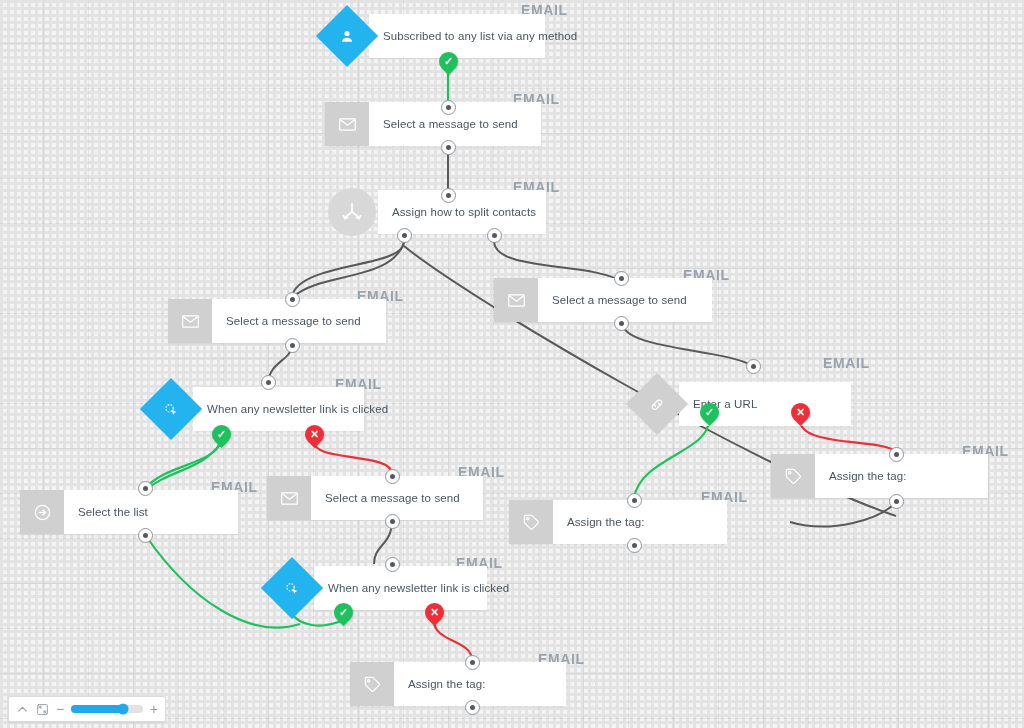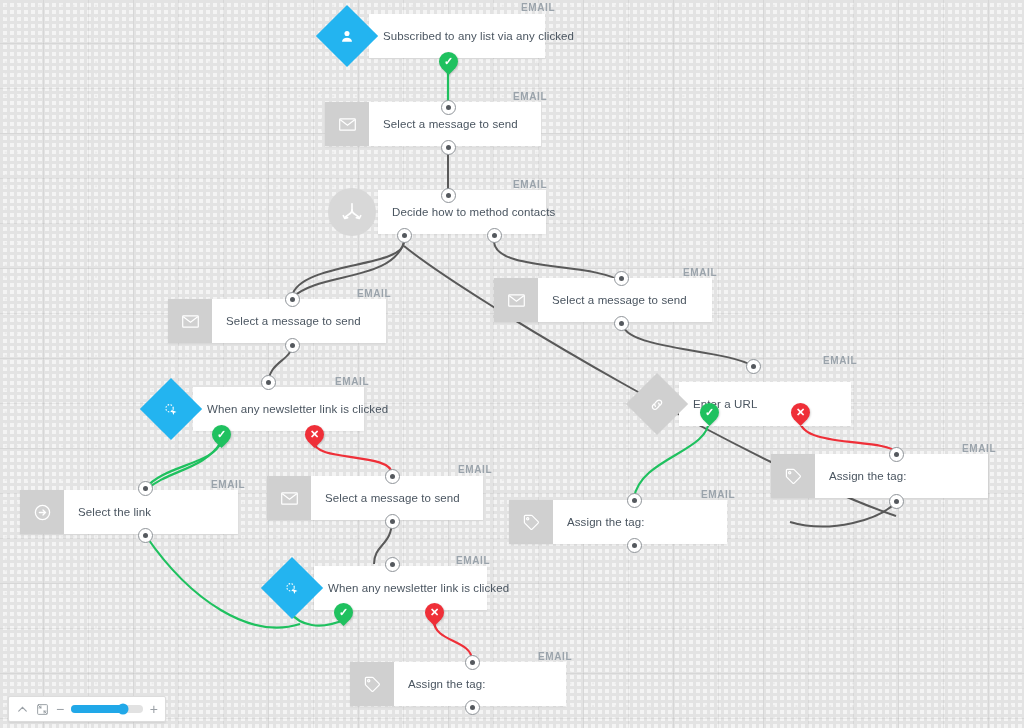--- a/index.html
+++ b/index.html
@@ -93,21 +93,21 @@
     width: 48px; height: 48px;
     border-radius: 50%;
     background: #d8d8d8;
     display: flex; align-items: center; justify-content: center;
     color: #ffffff;
   }
 
   
   .email-tag {
     position: absolute;
-    font-size: 10px;
+    font-size: 14px;
     font-weight: bold;
     color: #9aa3ab;
     letter-spacing: .6px;
   }
 
   
   .port {
     position: absolute;
     width: 15px; height: 15px;
     border-radius: 50%;
@@ -234,21 +234,21 @@
   <div class="node diamond-node" style="left:325px; top:14px;">
     <div class="diamond blue" style="left:0; top:0;">
       <span class="gi">
         <svg width="17" height="17" viewBox="0 0 24 24" fill="currentColor">
           <circle cx="12" cy="7.5" r="3.6"></circle>
           <path d="M5 19c0-3.6 3.2-5.6 7-5.6s7 2 7 5.6z"></path>
         </svg>
       </span>
     </div>
     <div class="card" style="margin-left:44px; width:176px;">
-      <span class="label">Subscribed to any list via any clicked</span>
+      <span class="label">Subscribed to any list via any method</span>
     </div>
   </div>
   <div class="port" style="left:441px; top:100px;"></div>
   <div class="pin yes" style="left:439px; top:52px;">
     <span>✓</span>
   </div>
 
   <div class="email-tag" style="left:513px; top:91px;">EMAIL</div>
   <div class="node" style="left:325px; top:102px; width:216px;">
     <div class="icon-box">
@@ -266,21 +266,21 @@
     <div class="circle-icon" style="left:0; top:-2px;">
       <svg width="22" height="20" viewBox="0 0 24 22" fill="none" stroke="currentColor" stroke-width="1.8" stroke-linecap="round">
         <path d="M12 2v7"></path>
         <path d="M12 9C12 14 6 13 4 18"></path>
         <path d="M12 9C12 14 18 13 20 18"></path>
         <path d="M4 18l-1.6-3M4 18l3.2-.8"></path>
         <path d="M20 18l1.6-3M20 18l-3.2-.8"></path>
       </svg>
     </div>
     <div class="card" style="margin-left:50px; width:168px;">
-      <span class="label">Decide how to method contacts</span>
+      <span class="label">Assign how to split contacts</span>
     </div>
   </div>
   <div class="port" style="left:441px; top:188px;"></div>
   <div class="port" style="left:397px; top:228px;"></div>
   <div class="port" style="left:487px; top:228px;"></div>
 
   <div class="email-tag" style="left:357px; top:288px;">EMAIL</div>
   <div class="node" style="left:168px; top:299px; width:218px;">
     <div class="icon-box">
       <svg width="17" height="13" viewBox="0 0 24 18" fill="none" stroke="currentColor" stroke-width="1.7">
@@ -351,21 +351,21 @@
   </div>
 
   <div class="email-tag" style="left:211px; top:479px;">EMAIL</div>
   <div class="node" style="left:20px; top:490px; width:218px;">
     <div class="icon-box">
       <svg width="19" height="19" viewBox="0 0 24 24" fill="none" stroke="currentColor" stroke-width="1.6" stroke-linecap="round">
         <circle cx="12" cy="12" r="9"></circle>
         <path d="M8 12h7.5M12.6 8.8L15.8 12l-3.2 3.2"></path>
       </svg>
     </div>
-    <span class="label">Select the link</span>
+    <span class="label">Select the list</span>
   </div>
   <div class="port" style="left:138px; top:481px;"></div>
   <div class="port" style="left:138px; top:528px;"></div>
 
   <div class="email-tag" style="left:458px; top:464px;">EMAIL</div>
   <div class="node" style="left:267px; top:476px; width:216px;">
     <div class="icon-box">
       <svg width="17" height="13" viewBox="0 0 24 18" fill="none" stroke="currentColor" stroke-width="1.7">
         <rect x="1" y="1" width="22" height="16" rx="1"></rect>
         <path d="M1.8 2.2L12 10 22.2 2.2"></path>

